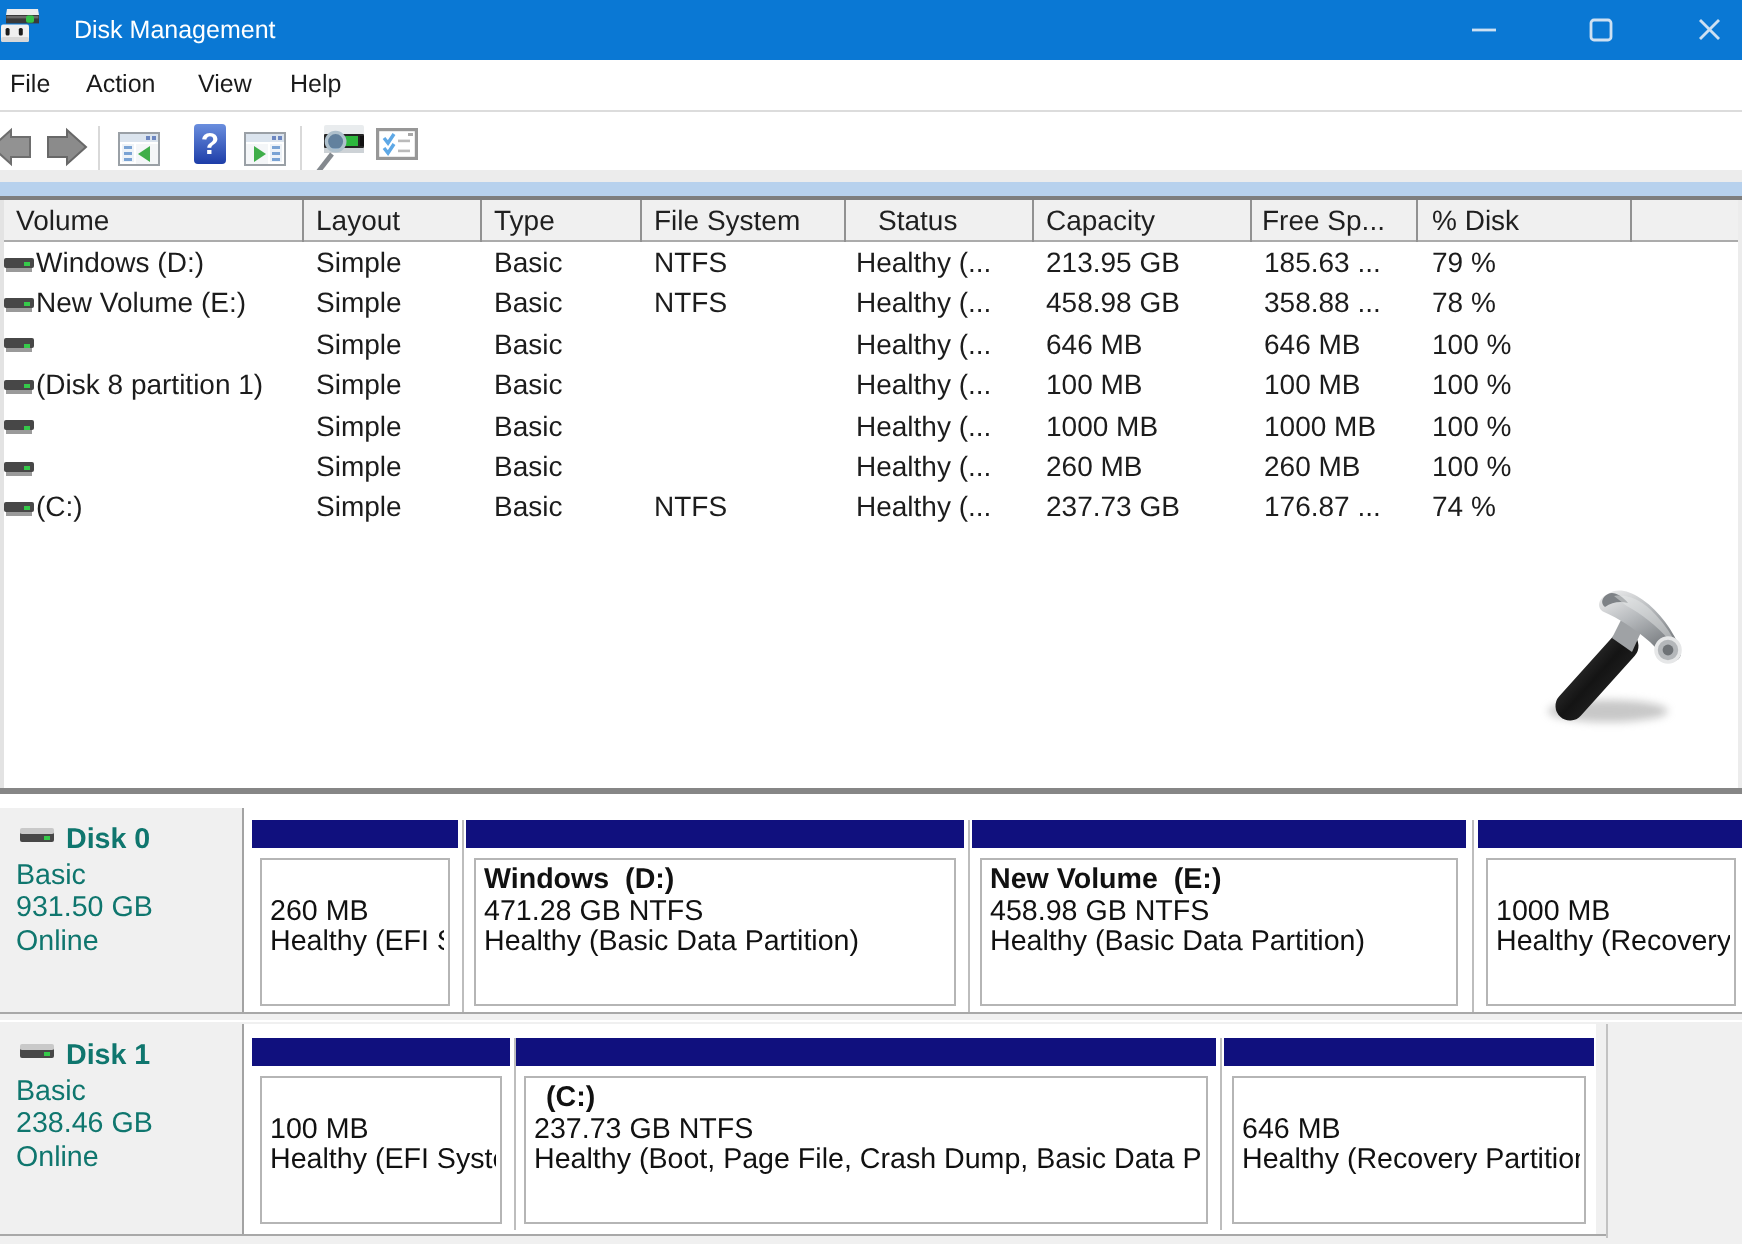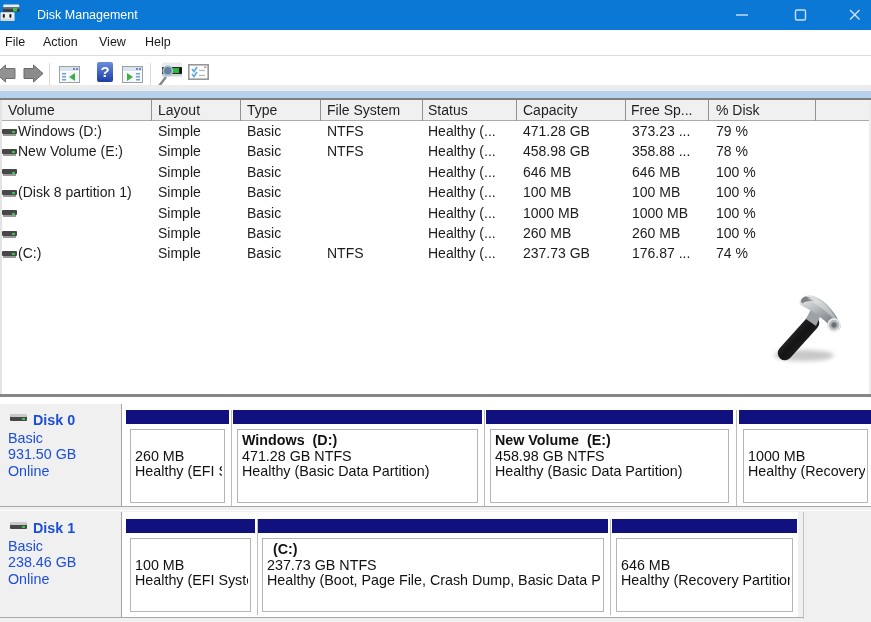--- a/index.html
+++ b/index.html
@@ -26,21 +26,21 @@
 .lrow span{position:absolute;top:0;height:20.4px;line-height:20.4px;white-space:pre;}
 .vicon{position:absolute;left:1.5px;top:7.5px;width:15px;height:7px;}
 .vicon .a{position:absolute;left:0;top:0;width:15px;height:5px;background:#474747;border-radius:1px;}
 .vicon .b{position:absolute;left:1px;top:5px;width:13px;height:2px;background:#9a9a9a;}
 .vicon .g{position:absolute;right:2px;top:2.5px;width:2.5px;height:2px;background:#35c94a;}
 
 #split{left:0;top:394px;width:871px;height:2.5px;background:#868686;}
 
 #bpane{left:0;top:404px;width:871px;height:218px;background:#f0f0f0;}
 .band{position:absolute;left:0;width:871px;}
-.dlabel{position:absolute;left:0;top:0;width:122px;height:100%;background:#f0f0f0;border-right:1px solid #a3a3a3;font-size:14.3px;color:#1d4ed8;}
+.dlabel{position:absolute;left:0;top:0;width:122px;height:100%;background:#f0f0f0;border-right:1px solid #a3a3a3;font-size:14.3px;color:#0f766e;}
 .dlabel .t1{position:absolute;left:33px;top:8px;font-weight:bold;}
 .dlabel .dlines{position:absolute;left:8px;top:25.5px;line-height:16.5px;}
 .dicon{position:absolute;left:10px;top:10px;width:17px;height:9px;}
 .dicon .a{position:absolute;left:0;top:2px;width:17px;height:5px;background:#474747;border-radius:1px;}
 .dicon .b{position:absolute;left:0px;top:0px;width:17px;height:2.5px;background:#c9c9c9;border-radius:1px;}
 .dicon .g{position:absolute;right:2px;top:3.5px;width:3.5px;height:2.5px;background:#35c94a;}
 .parea{position:absolute;top:0;height:100%;background:#fff;}
 .part{position:absolute;background:#fff;}
 .part .bar{position:absolute;left:0;right:0;top:0;height:14px;background:#10107e;}
 .part .inner{position:absolute;left:4px;right:4px;top:19px;border:1px solid #b5b5b5;background:#fff;font-size:14.3px;color:#111;}
@@ -135,21 +135,21 @@
   </svg>
 </div>
 <div class="abs" id="strip1"></div>
 <div class="abs" id="strip2"></div>
 <div class="abs" id="hdrline"></div>
 <div class="abs" id="lhead">
   <span class="hcell" style="left:8px">Volume</span>
   <span class="hcell" style="left:158px">Layout</span>
   <span class="hcell" style="left:247px">Type</span>
   <span class="hcell" style="left:327px">File System</span>
-  <span class="hcell" style="left:428px">Status</span>
+  <span class="hcell" style="left:439px">Status</span>
   <span class="hcell" style="left:523px">Capacity</span>
   <span class="hcell" style="left:631px">Free Sp...</span>
   <span class="hcell" style="left:716px">% Disk</span>
   <div class="hsep" style="left:151px"></div>
   <div class="hsep" style="left:240px"></div>
   <div class="hsep" style="left:320px"></div>
   <div class="hsep" style="left:422px"></div>
   <div class="hsep" style="left:516px"></div>
   <div class="hsep" style="left:625px"></div>
   <div class="hsep" style="left:708px"></div>
@@ -162,22 +162,22 @@
       <div class="vicon">
         <div class="a"></div>
         <div class="b"></div>
         <div class="g"></div>
       </div>
       <span style="left:18px">Windows (D:)</span>
       <span style="left:158px">Simple</span>
       <span style="left:247px">Basic</span>
       <span style="left:327px">NTFS</span>
       <span style="left:428px">Healthy (...</span>
-      <span style="left:523px">471.28 GB</span>
-      <span style="left:632px">373.23 ...</span>
+      <span style="left:523px">213.95 GB</span>
+      <span style="left:632px">185.63 ...</span>
       <span style="left:716px">79 %</span>
     </div>
 <div class="lrow" style="top:141.4px">
       <div class="vicon">
         <div class="a"></div>
         <div class="b"></div>
         <div class="g"></div>
       </div>
       <span style="left:18px">New Volume (E:)</span>
       <span style="left:158px">Simple</span>

